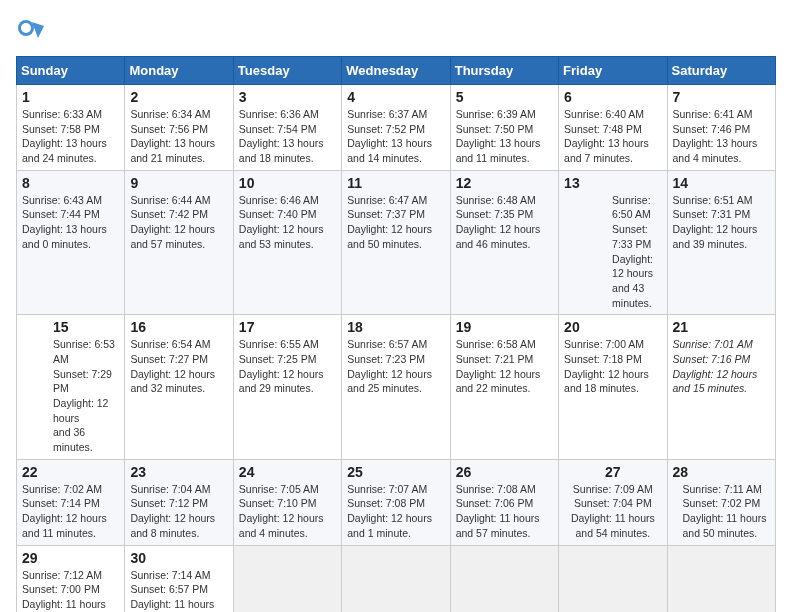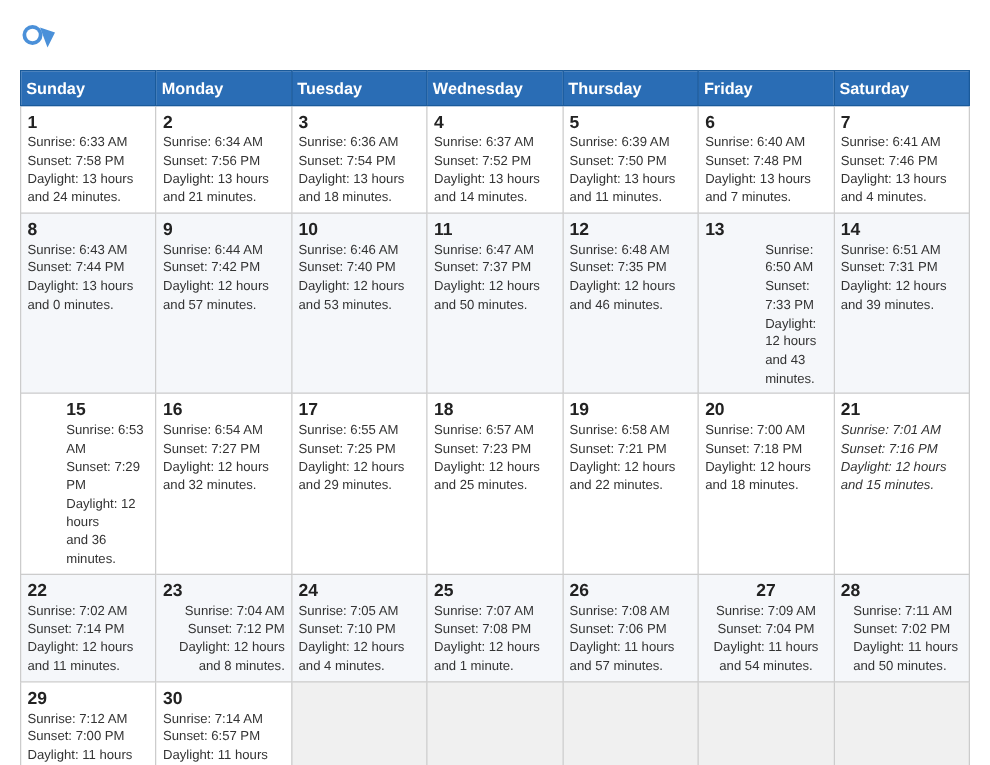--- a/index.html
+++ b/index.html
@@ -280,21 +280,21 @@
       <tr>
         <td style="background-color: rgb(245, 247, 250);">
           <span class="day-num">22</span>
           <div class="day-info" style="white-space: pre-line;">Sunrise: 7:02 AM
 Sunset: 7:14 PM
 Daylight: 12 hours
 and 11 minutes.</div>
         </td>
         <td style="background-color: rgb(245, 247, 250);">
           <span class="day-num">23</span>
-          <div class="day-info" style="white-space: pre-line; text-align: right;">Sunrise: 7:04 AM
+          <div class="day-info" style="white-space: pre-line;">Sunrise: 7:04 AM
 Sunset: 7:12 PM
 Daylight: 12 hours
 and 8 minutes.</div>
         </td>
         <td style="background-color: rgb(245, 247, 250);">
           <span class="day-num">24</span>
           <div class="day-info" style="white-space: pre-line;">Sunrise: 7:05 AM
 Sunset: 7:10 PM
 Daylight: 12 hours
 and 4 minutes.</div>

